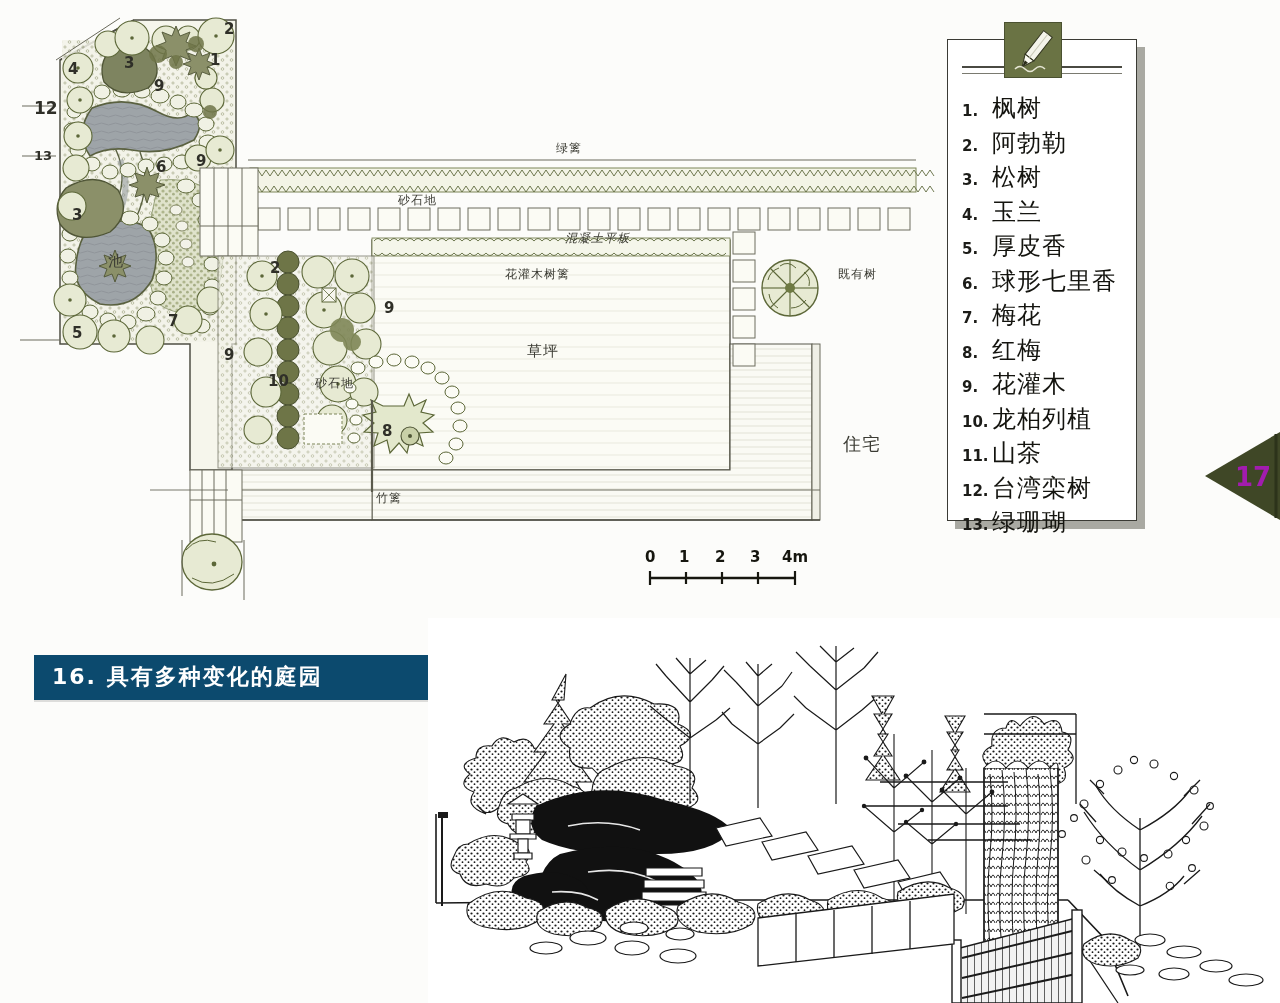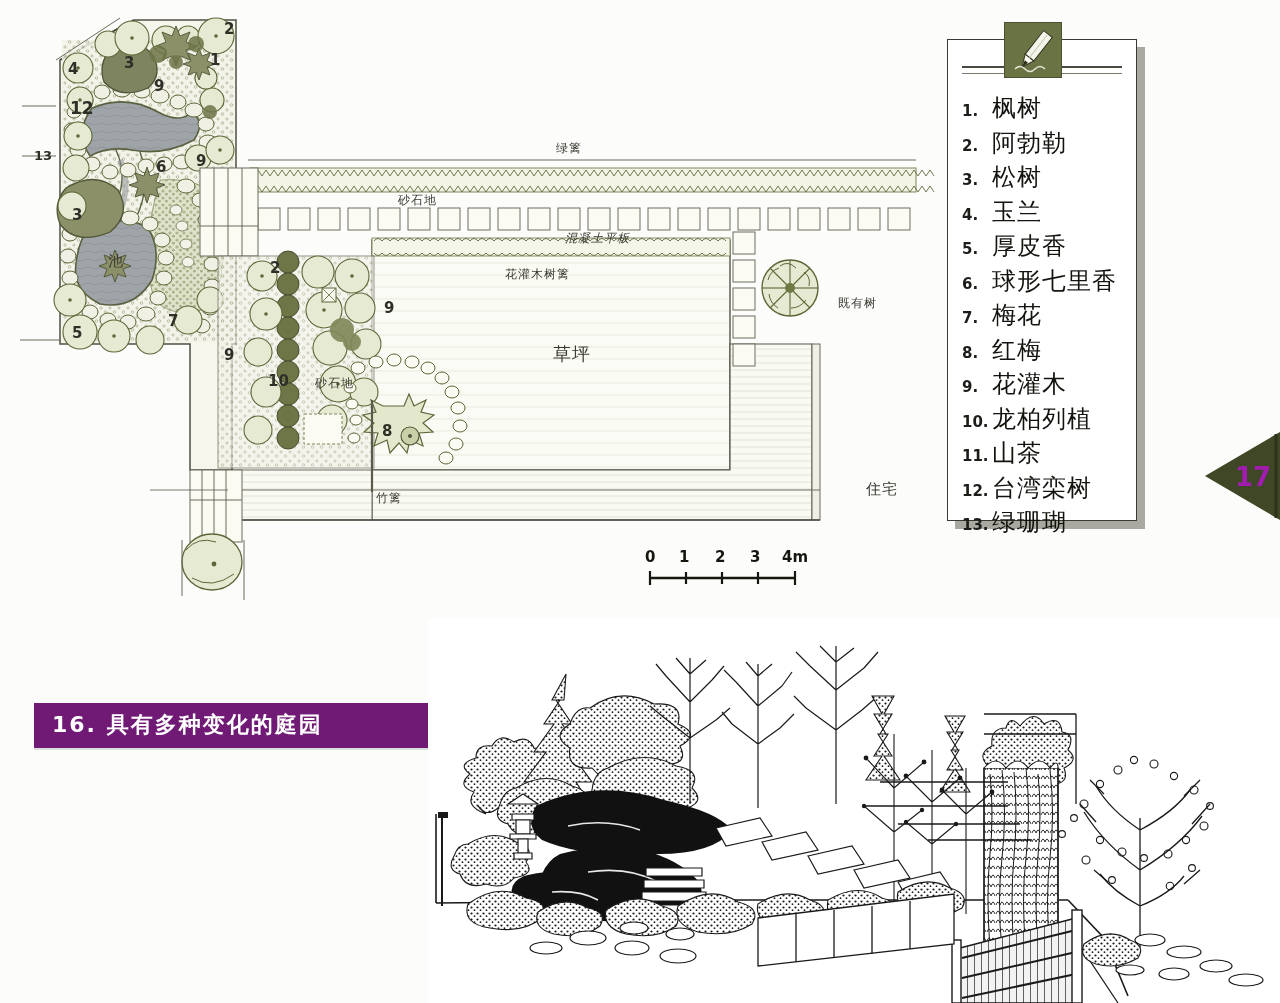--- a/index.html
+++ b/index.html
@@ -139,29 +139,28 @@
   }
   #scale .ticks span { position: absolute; top: 0; }
 
   
   #article {
     position: absolute;
     left: 34px; top: 655px;
     width: 404px;
   }
   #article-title {
-    background: #701a75;
+    background: #0c4a6e;
     color: #ffffff;
     font-size: 22px;
     font-weight: 700;
     letter-spacing: 2px;
     padding: 7px 12px 8px 18px;
     font-family: "DejaVu Sans", "Liberation Sans", sans-serif;
     box-shadow: 0 2px 0 rgba(0,0,0,.12);
-    margin-top: 48px;
   }
   #article-body {
     margin-top: 12px;
     font-size: 19.5px;
     line-height: 1.62;
     color: #16160f;
     text-align: justify;
     letter-spacing: 1.2px;
     font-family: "DejaVu Sans", "Liberation Sans", sans-serif;
   }
@@ -512,28 +511,28 @@
 
       <path d="M22 106 H56 M22 156 H56" stroke="#6a6a5c" stroke-width="1.1"></path>
       <path d="M20 340 H60" stroke="#6a6a5c" stroke-width="1.1"></path>
       <path d="M56 60 L120 18" stroke="#6a6a5c" stroke-width="1"></path>
     </svg>
 
     <span class="plan-label" style="left:556px; top:140px;">绿篱</span>
     <span class="plan-label" style="left:398px; top:192px;">砂石地</span>
     <span class="plan-label" style="left:565px; top:230px;font-style:italic;">混凝土平板</span>
     <span class="plan-label" style="left:505px; top:266px;">花灌木树篱</span>
-    <span class="plan-label" style="left:553px; top:342px; font-size:18px;">草坪</span>
-    <span class="plan-label" style="left:838px; top:266px;margin-top:29px;">既有树</span>
-    <span class="plan-label" style="left:866px; top:432px; font-size:15px;margin-top:48px;">住宅</span>
+    <span class="plan-label" style="left:527px; top:342px; font-size:15px;">草坪</span>
+    <span class="plan-label" style="left:838px; top:266px;">既有树</span>
+    <span class="plan-label" style="left:843px; top:432px; font-size:18px;">住宅</span>
     <span class="plan-label" style="left:315px; top:375px;">砂石地</span>
     <span class="plan-label" style="left:376px; top:490px;">竹篱</span>
     <span class="plan-label" style="left:108px; top:252px; font-size:15px;">池</span>
 
-    <span class="plan-num" style="left:34px;  top:98px;  font-size:17px;margin-left:36px;">12</span>
+    <span class="plan-num" style="left:34px;  top:98px;  font-size:17px;">12</span>
     <span class="plan-num" style="left:34px;  top:148px; font-size:13px;">13</span>
     <span class="plan-num" style="left:68px;  top:60px;">4</span>
     <span class="plan-num" style="left:124px; top:54px;">3</span>
     <span class="plan-num" style="left:210px; top:51px;">1</span>
     <span class="plan-num" style="left:224px; top:20px;">2</span>
     <span class="plan-num" style="left:154px; top:77px;">9</span>
     <span class="plan-num" style="left:156px; top:158px;">6</span>
     <span class="plan-num" style="left:196px; top:152px;">9</span>
     <span class="plan-num" style="left:72px;  top:206px;">3</span>
     <span class="plan-num" style="left:72px;  top:324px;">5</span>

